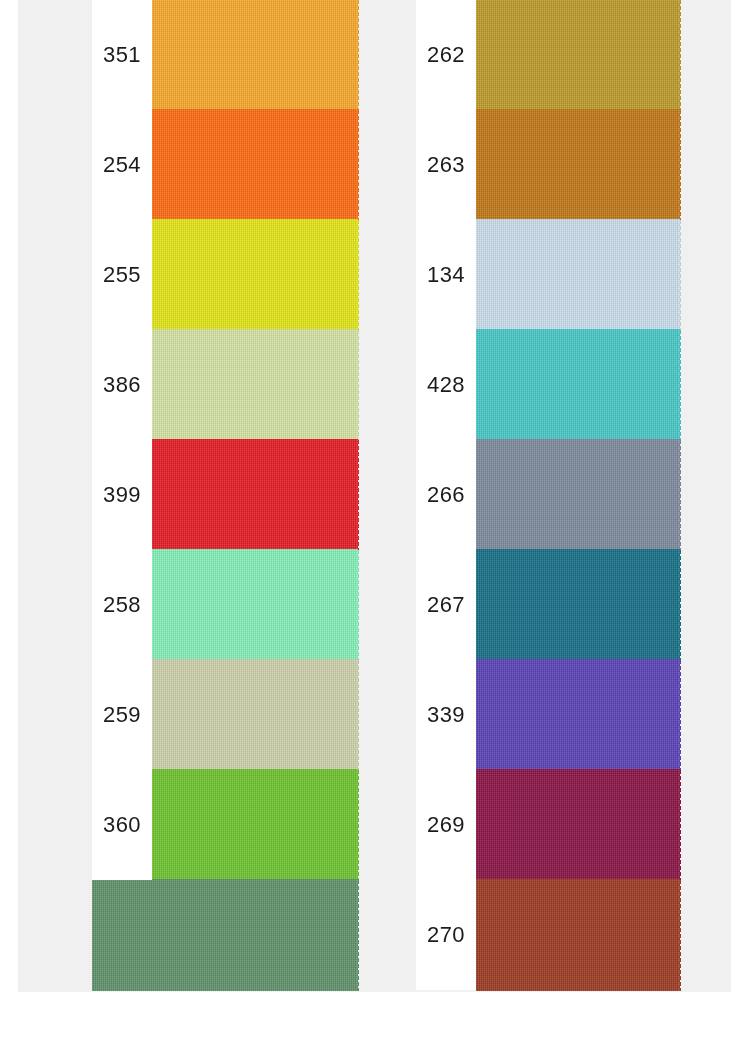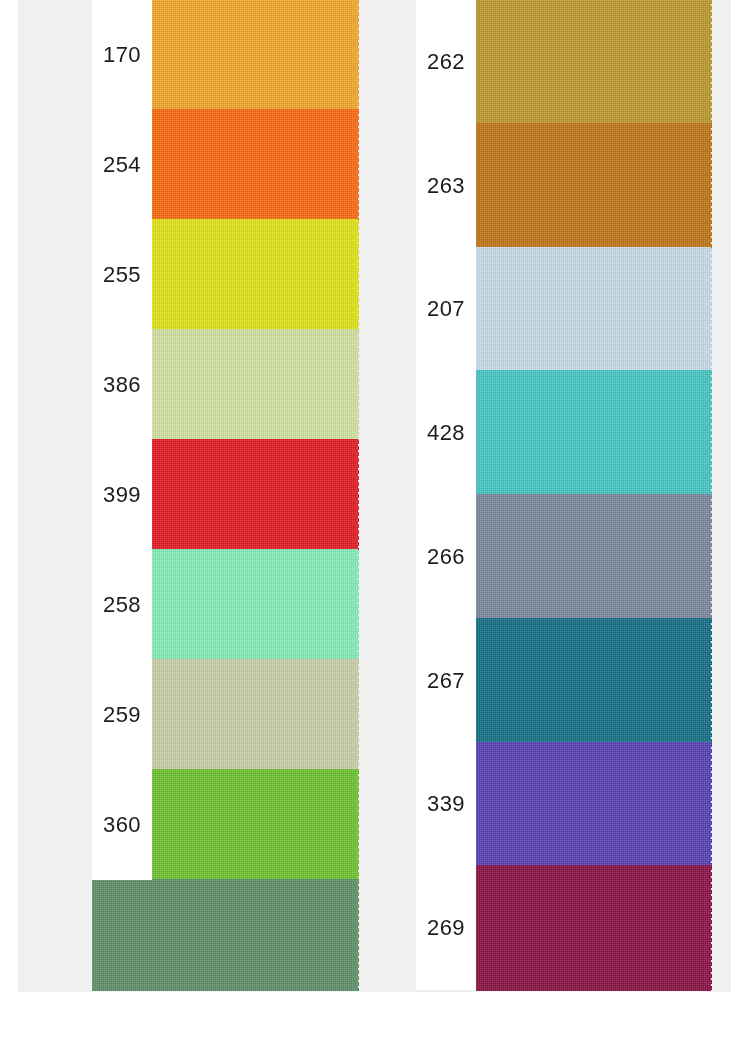--- a/index.html
+++ b/index.html
@@ -30,21 +30,21 @@
     background: #f0f0f0;
   }
   .swatch-column {
     position: absolute;
     top: 0px;
     height: 990px;
     display: flex;
     flex-direction: column;
   }
   #column-left  { left: 92px;  width: 266px; }
-  #column-right { left: 416px; width: 295px; }
+  #column-right { left: 416px; width: 264px; }
 
   .swatch-row {
     position: relative;
     flex: 1 1 0;
     display: flex;
     flex-direction: row;
     align-items: center;
     min-height: 0;
   }
   
@@ -118,21 +118,21 @@
 </style>
 </head>
 <body>
 
 <div id="page">
 
   <div id="backdrop"></div>
 
   <div class="swatch-column" id="column-left">
       <div class="swatch-row">
-        <div class="row-label">170</div>
+        <div class="row-label">351</div>
         <div class="row-swatch">
           <div class="chip" style="background-color: rgb(245, 167, 43);"></div>
         </div>
       </div>
       <div class="swatch-row">
         <div class="row-label">254</div>
         <div class="row-swatch">
           <div class="chip" style="background-color: rgb(252, 106, 16);"></div>
         </div>
       </div>
@@ -186,21 +186,21 @@
           <div class="chip" style="background-color: rgb(187, 154, 43);"></div>
         </div>
       </div>
       <div class="swatch-row">
         <div class="row-label">263</div>
         <div class="row-swatch">
           <div class="chip" style="background-color: rgb(192, 119, 22);"></div>
         </div>
       </div>
       <div class="swatch-row">
-        <div class="row-label">207</div>
+        <div class="row-label">134</div>
         <div class="row-swatch">
           <div class="chip" style="background-color: rgb(201, 220, 234);"></div>
         </div>
       </div>
       <div class="swatch-row">
         <div class="row-label">428</div>
         <div class="row-swatch">
           <div class="chip" style="background-color: rgb(70, 199, 196);"></div>
         </div>
       </div>
@@ -221,15 +221,21 @@
         <div class="row-swatch">
           <div class="chip" style="background-color: rgb(89, 65, 181);"></div>
         </div>
       </div>
       <div class="swatch-row">
         <div class="row-label">269</div>
         <div class="row-swatch">
           <div class="chip" style="background-color: rgb(138, 19, 69);"></div>
         </div>
       </div>
+      <div class="swatch-row">
+        <div class="row-label">270</div>
+        <div class="row-swatch">
+          <div class="chip" style="background-color: rgb(156, 59, 34);"></div>
+        </div>
+      </div>
     </div>
 
 </div>
 
 </body></html>

